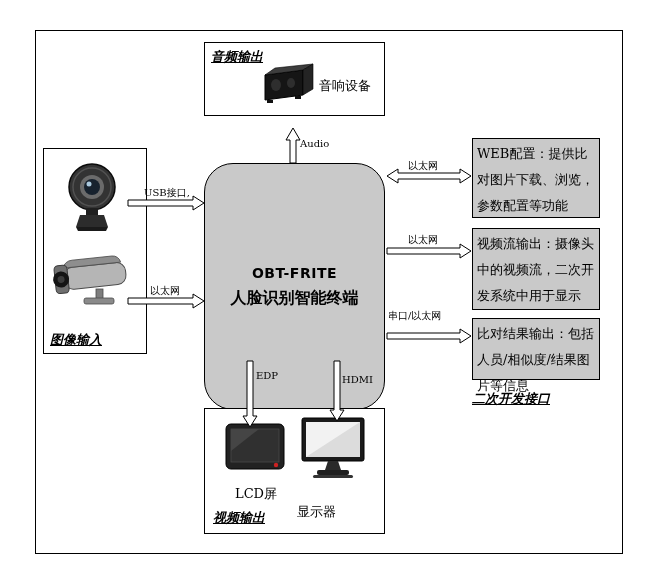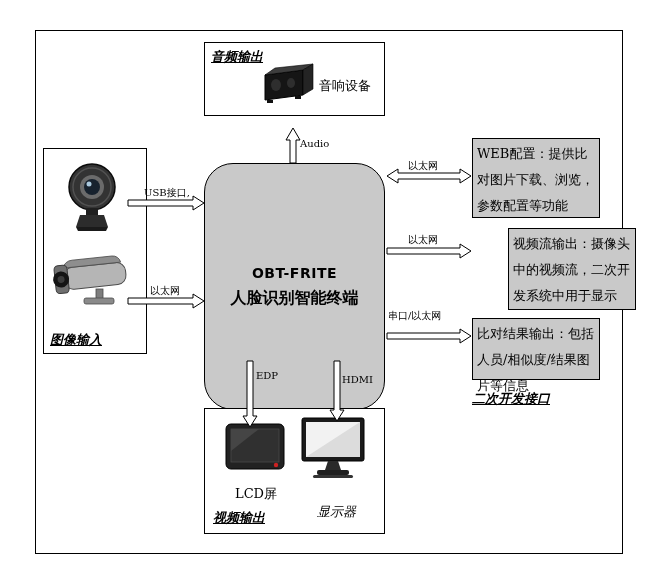--- a/index.html
+++ b/index.html
@@ -116,42 +116,42 @@
     </svg>
     <div class="abs sec-title" style="left:6px; top:182px;">图像输入</div>
   </div>
 
   <div class="box gray terminal-box" style="left:204px; top:163px; width:181px; height:247px;border-radius:29px;">
     <div class="terminal-model">OBT-FRITE</div>
     <div class="terminal-name">人脸识别智能终端</div>
   </div>
 
   <div class="box gray panel" style="left:472px; top:138px; width:128px; height:80px;">WEB配置：提供比对图片下载、浏览，参数配置等功能</div>
-  <div class="box gray panel" style="left:472px; top:228px; width:128px; height:82px;margin-left:36px;">视频流输出：摄像头中的视频流，二次开发系统中用于显示</div>
+  <div class="box gray panel" style="left:472px; top:228px; width:128px; height:82px;">视频流输出：摄像头中的视频流，二次开发系统中用于显示</div>
   <div class="box gray panel" style="left:472px; top:318px; width:128px; height:62px;">比对结果输出：包括人员/相似度/结果图片等信息</div>
   <div class="abs sec-title" style="left:472px; top:390px;">二次开发接口</div>
 
   <div class="box" style="left:204px; top:408px; width:181px; height:126px;">
     <svg class="icon-abs" style="left:20px; top:14px;" width="60" height="48" viewBox="0 0 60 48">
       <rect x="1" y="1" width="58" height="45" rx="5" fill="#222" stroke="#000"></rect>
       <rect x="6" y="6" width="48" height="33" fill="#303030" stroke="#4a4a4a" stroke-width="0.8"></rect>
       <polygon points="6,6 34,6 6,28" fill="#454545"></polygon>
       <circle cx="51" cy="42" r="2.2" fill="#cc2222"></circle>
     </svg>
     <div class="dev-label" style="left:30px; top:76px;">LCD屏</div>
     <div class="abs sec-title" style="left:8px; top:100px;">视频输出</div>
     <svg class="icon-abs" style="left:96px; top:8px;" width="64" height="64" viewBox="0 0 64 64">
       <rect x="1" y="1" width="62" height="43" rx="2" fill="#1a1a1a" stroke="#000"></rect>
       <rect x="5" y="5" width="54" height="35" fill="#dcdcdc"></rect>
       <polygon points="5,5 59,5 5,40" fill="#f2f2f2"></polygon>
       <polygon points="27,44 37,44 40,53 24,53" fill="#2a2a2a"></polygon>
       <rect x="16" y="53" width="32" height="5" rx="2" fill="#1f1f1f"></rect>
       <rect x="12" y="58" width="40" height="3" rx="1.5" fill="#333"></rect>
     </svg>
-    <div class="dev-label" style="left:112px; top:94px;font-style:italic;">显示器</div>
+    <div class="dev-label" style="left:92px; top:94px;">显示器</div>
   </div>
 
   <svg class="abs arrows" style="left:0; top:0;" width="647" height="578" viewBox="0 0 647 578">
     <g fill="#ffffff" stroke="#000000" stroke-width="1">
       <polygon points="128,200 193,200 193,196 204,203 193,210 193,206 128,206"></polygon>
       <polygon points="128,298 193,298 193,294 204,301 193,308 193,304 128,304"></polygon>
       <polygon points="290,163 290,140 286,140 293,128 300,140 296,140 296,163"></polygon>
       <polygon points="387,176 398,169 398,173 460,173 460,169 471,176 460,183 460,179 398,179 398,183"></polygon>
       <polygon points="387,248 460,248 460,244 471,251 460,258 460,254 387,254"></polygon>
       <polygon points="387,333 460,333 460,329 471,336 460,343 460,339 387,339"></polygon>

